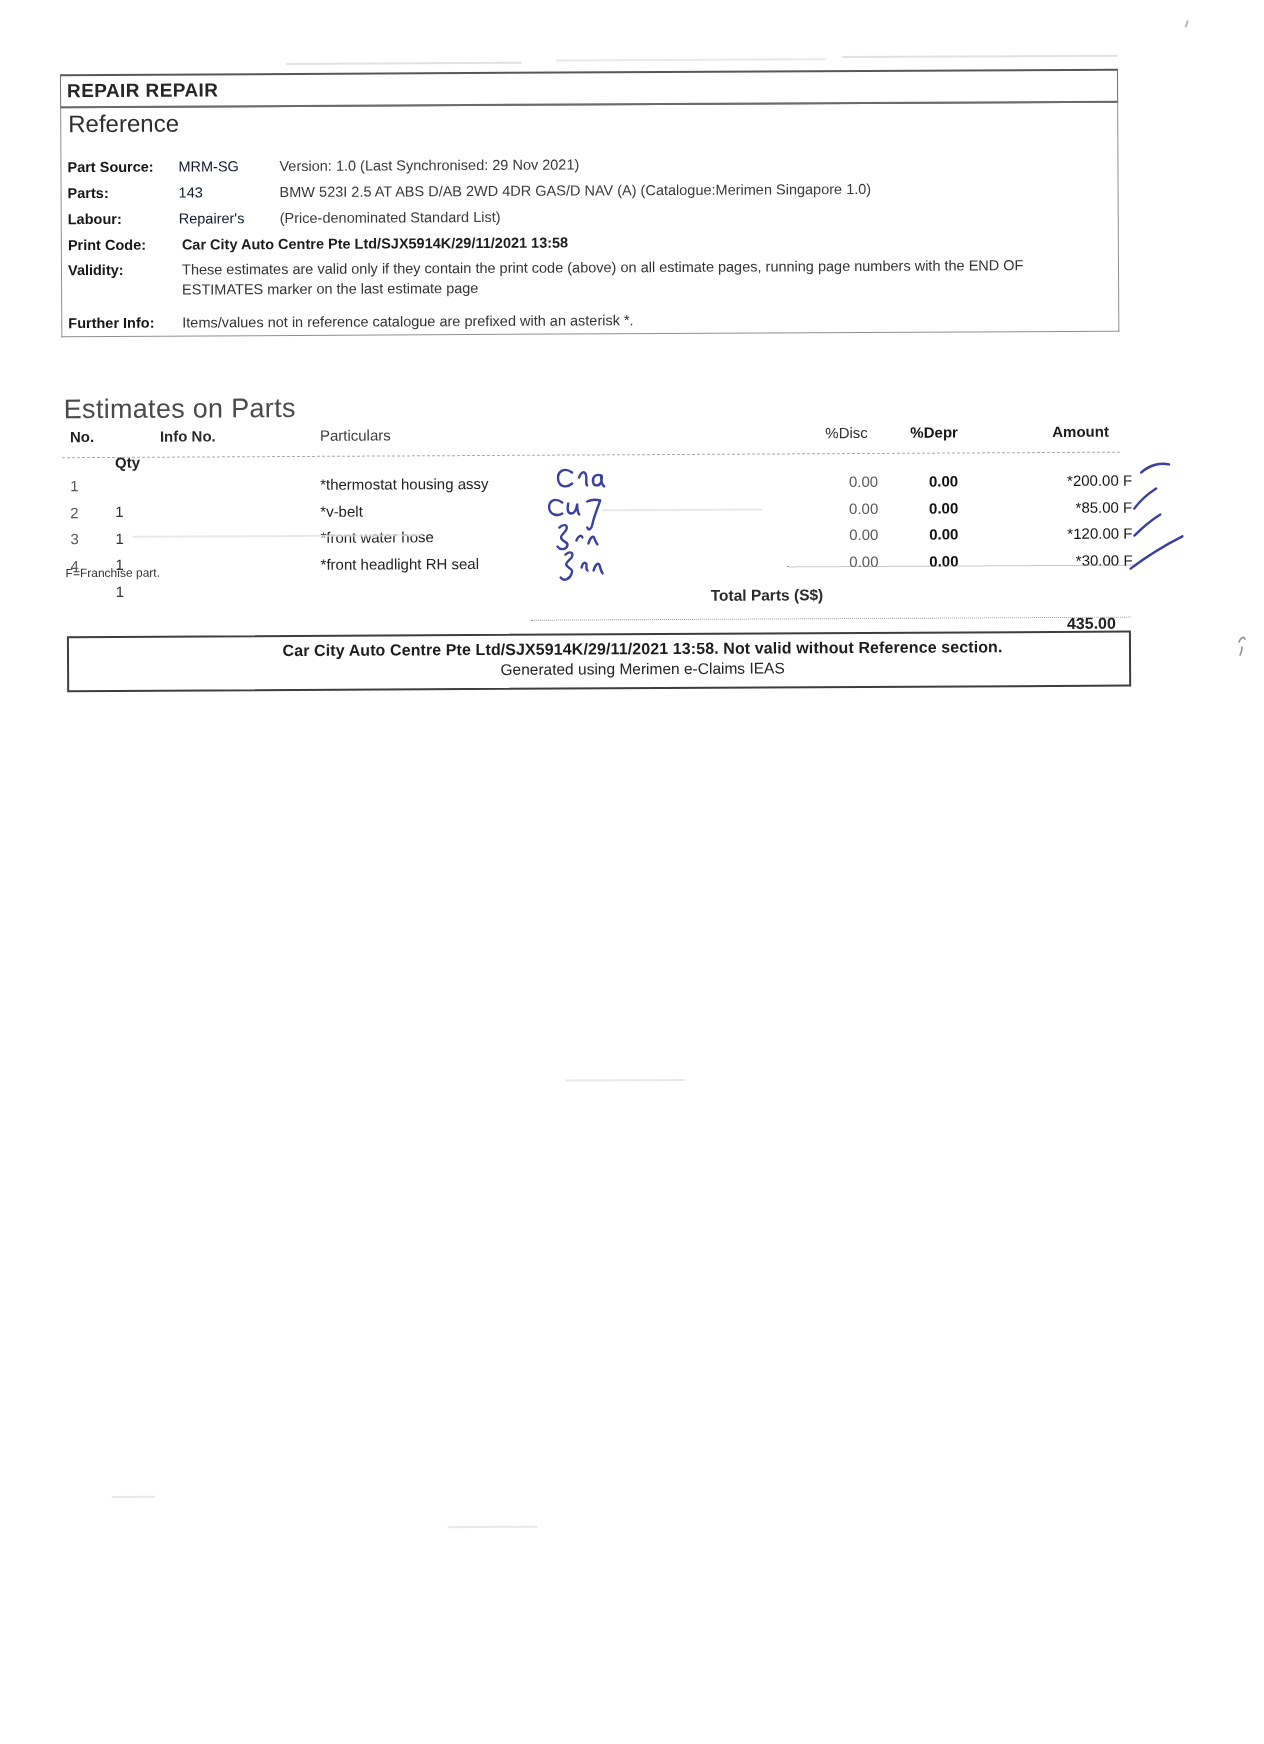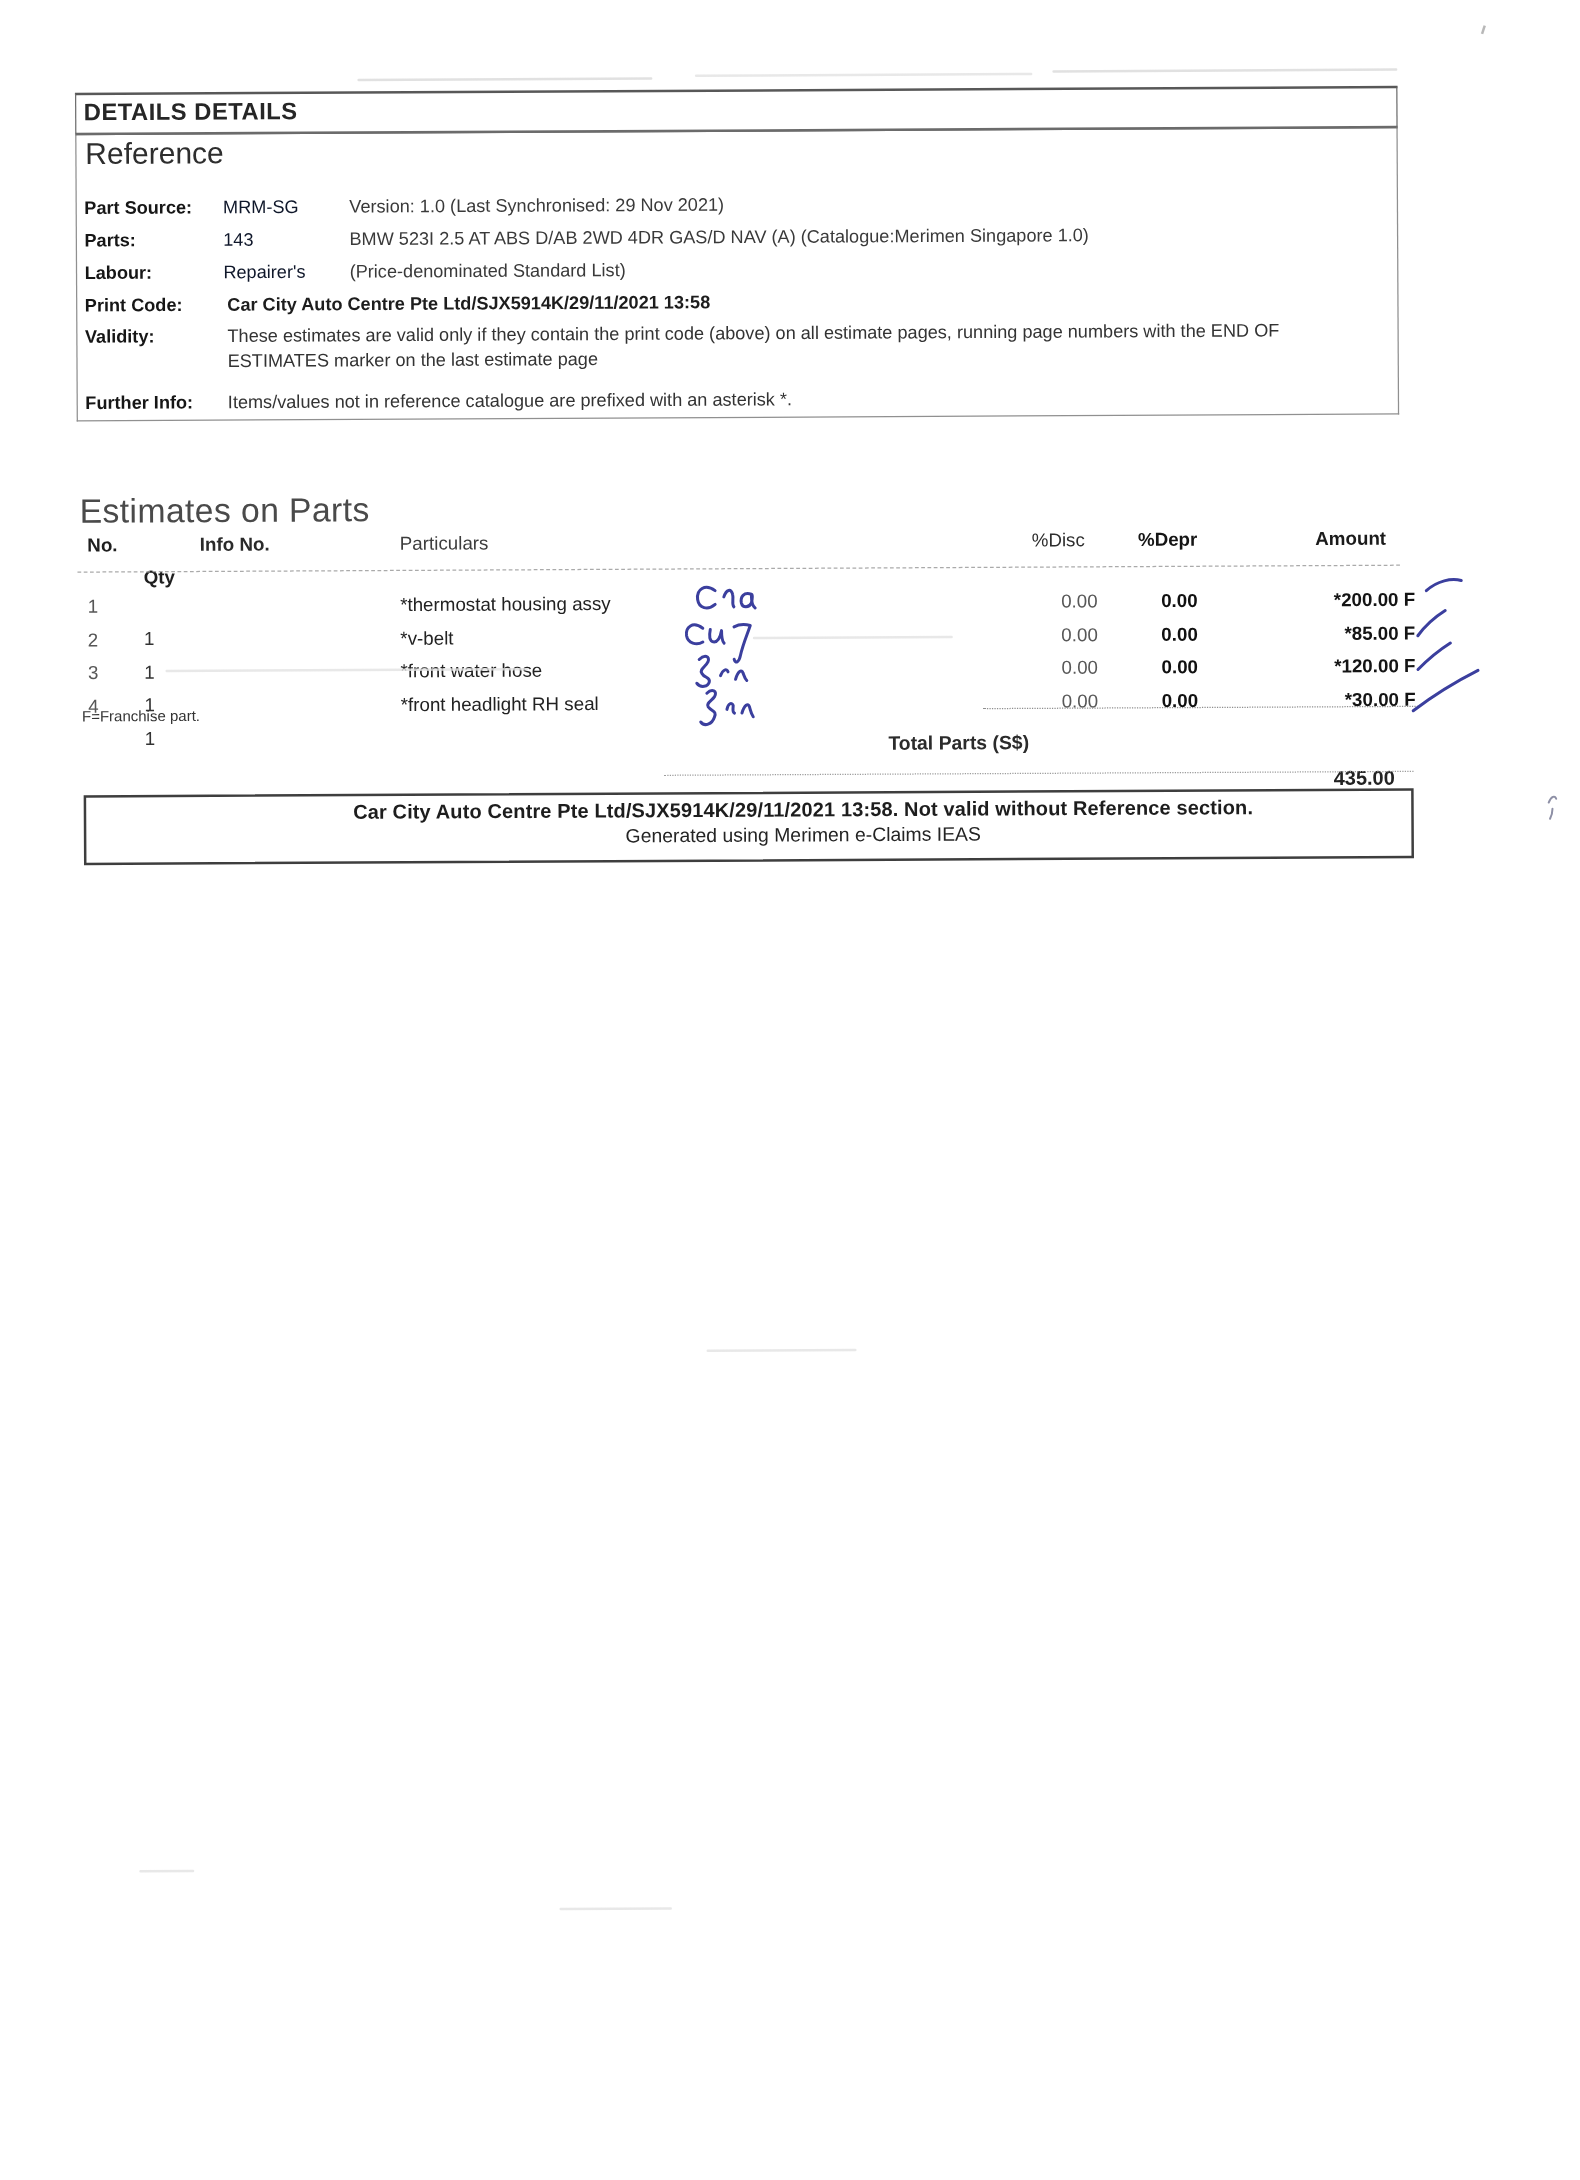--- a/index.html
+++ b/index.html
@@ -39,21 +39,21 @@
   .hdr.c-partic{font-weight:400;color:#3d3d3d;}
   .hdr.c-disc{font-weight:400;color:#2e2e2e;width:106px;}
   .hdr.c-depr{font-weight:700;color:#151515;}
   .hdr.c-amt{font-weight:700;color:#1b1b1b;width:167px;}
   .prow{position:absolute;left:0;width:1264px;height:22px;}
   .prow .c-no{color:#575757;}
   .prow .c-qty{color:#333;}
   .prow .c-partic{color:#222;}
   .prow .c-disc{color:#585858;}
   .prow .c-depr{color:#101010;font-weight:700;}
-  .prow .c-amt{color:#141414;font-weight:700;}
+  .prow .c-amt{color:#141414;font-weight:400;}
 
   .footnote{left:63px;top:566px;font-size:12px;color:#333;}
   .total-label{left:708px;top:590px;font-size:15.5px;font-weight:700;color:#2b2b2b;}
   .total-value{left:940px;top:620px;width:173px;text-align:right;font-size:16px;font-weight:700;color:#222;}
 
   
   .rule{position:absolute;border-top:1px dashed #aaaaaa;}
   .dotted{border-top-style:dotted;}
   .streak{position:absolute;height:2px;background:#c9c9c9;opacity:.55;border-radius:2px;}
   .streak.light{background:#e2e2e2;opacity:.8;}
@@ -75,21 +75,21 @@
 
 <div class="page">
   <div class="scan">
 
     <div class="streak" style="left:286px;top:64px;width:236px;"></div>
     <div class="streak light" style="left:556px;top:62px;width:270px;"></div>
     <div class="streak" style="left:842px;top:60px;width:276px;"></div>
     <div class="speck" style="left:1186px;top:26px;width:2px;height:7px;transform:rotate(18deg);opacity:.7;"></div>
 
     <div class="abs repair-box">
-      <div class="abs repair-title">DETAILS DETAILS</div>
+      <div class="abs repair-title">REPAIR REPAIR</div>
     </div>
 
     <div class="abs ref-box">
       <div class="abs ref-title">Reference</div>
 
       <div class="ref-row" style="top:49px;">
         <span class="ref-label">Part Source:</span>
         <span class="ref-val">MRM-SG</span>
         <span class="ref-detail">Version: 1.0 (Last Synchronised: 29 Nov 2021)</span>
       </div>

